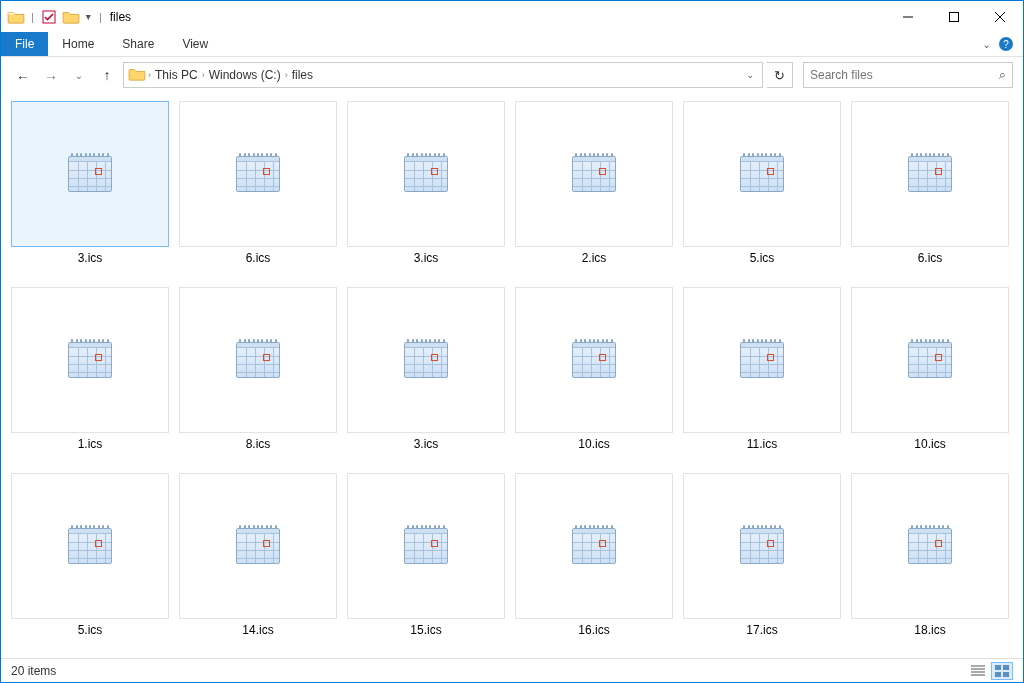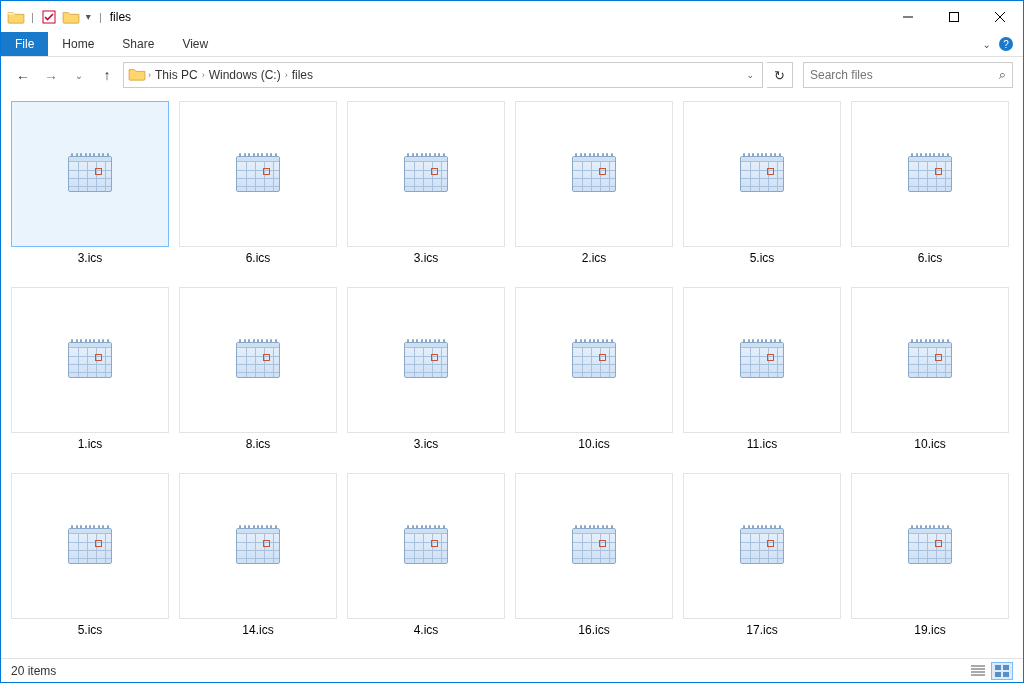--- a/index.html
+++ b/index.html
@@ -610,21 +610,21 @@
         <div class="row" style="top:24px"></div>
         <div class="col" style="left:9px"></div>
         <div class="col" style="left:18px"></div>
         <div class="col" style="left:27px"></div>
         <div class="col" style="left:36px"></div>
       </div>
       <div class="mark"></div>
     </div>
   </div>
 </div>
-        <div class="fname">4.ics</div>
+        <div class="fname">15.ics</div>
       </div>
       <div class="item">
         <div class="thumb">
   <div class="cal">
     <div class="binding">
               <span></span>
               <span></span>
               <span></span>
               <span></span>
               <span></span>
@@ -703,21 +703,21 @@
         <div class="row" style="top:24px"></div>
         <div class="col" style="left:9px"></div>
         <div class="col" style="left:18px"></div>
         <div class="col" style="left:27px"></div>
         <div class="col" style="left:36px"></div>
       </div>
       <div class="mark"></div>
     </div>
   </div>
 </div>
-        <div class="fname">19.ics</div>
+        <div class="fname">18.ics</div>
       </div>
     </div>
 </div>
 
 <div class="statusbar">
   <span>20 items</span>
   <div class="viewbtns">
     <div class="viewbtn">
       <svg viewBox="0 0 14 12">
           <path d="M0 1h14M0 4h14M0 7h14M0 10h14" stroke="#555" stroke-width="1"></path>

